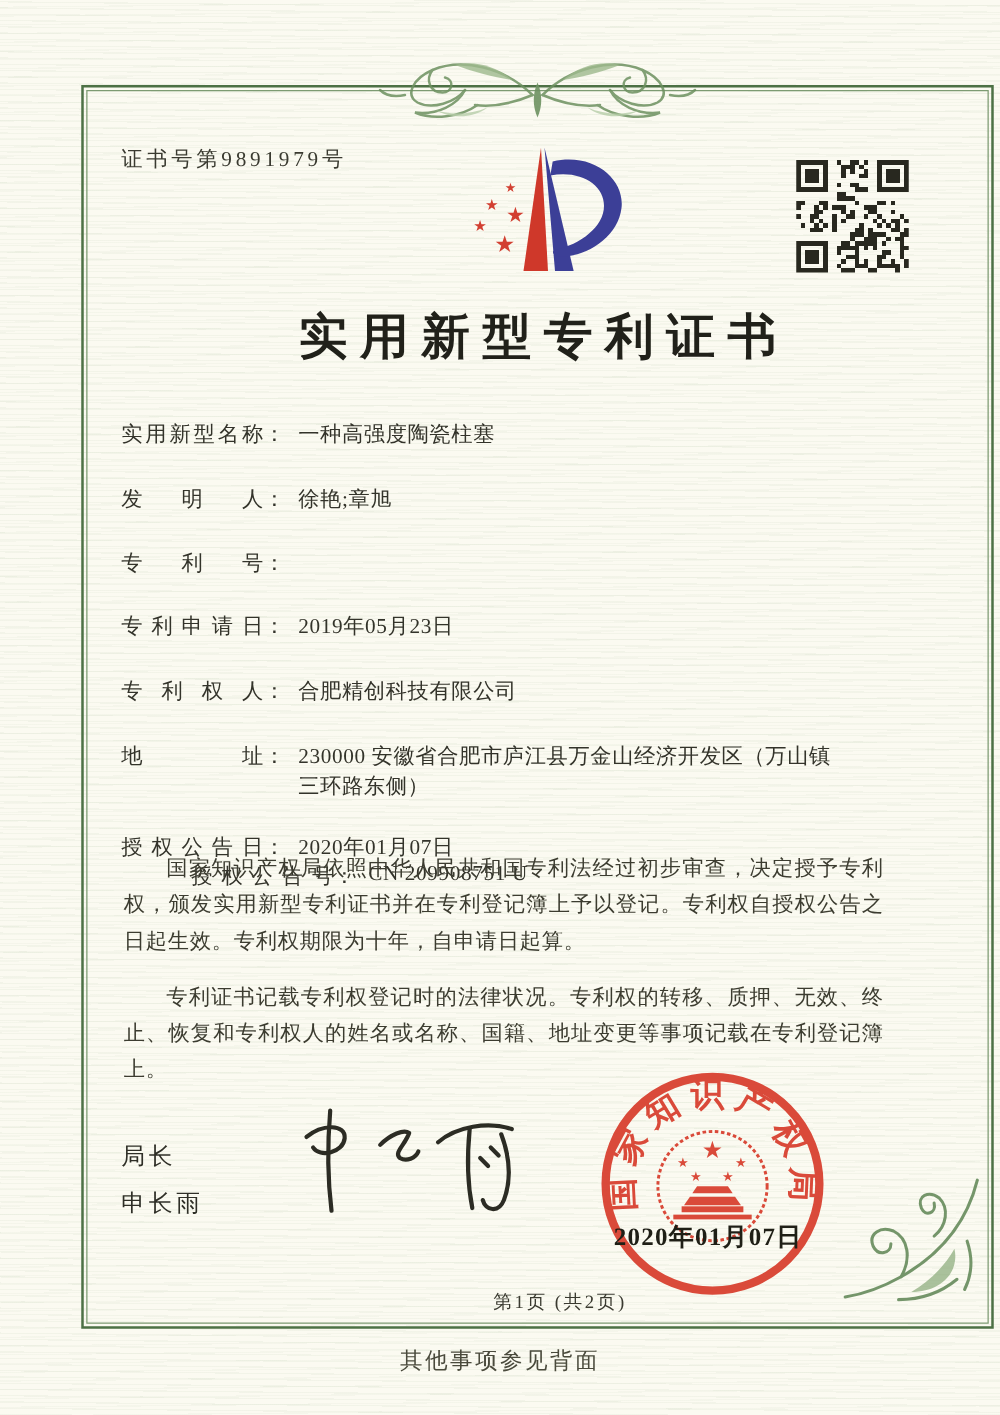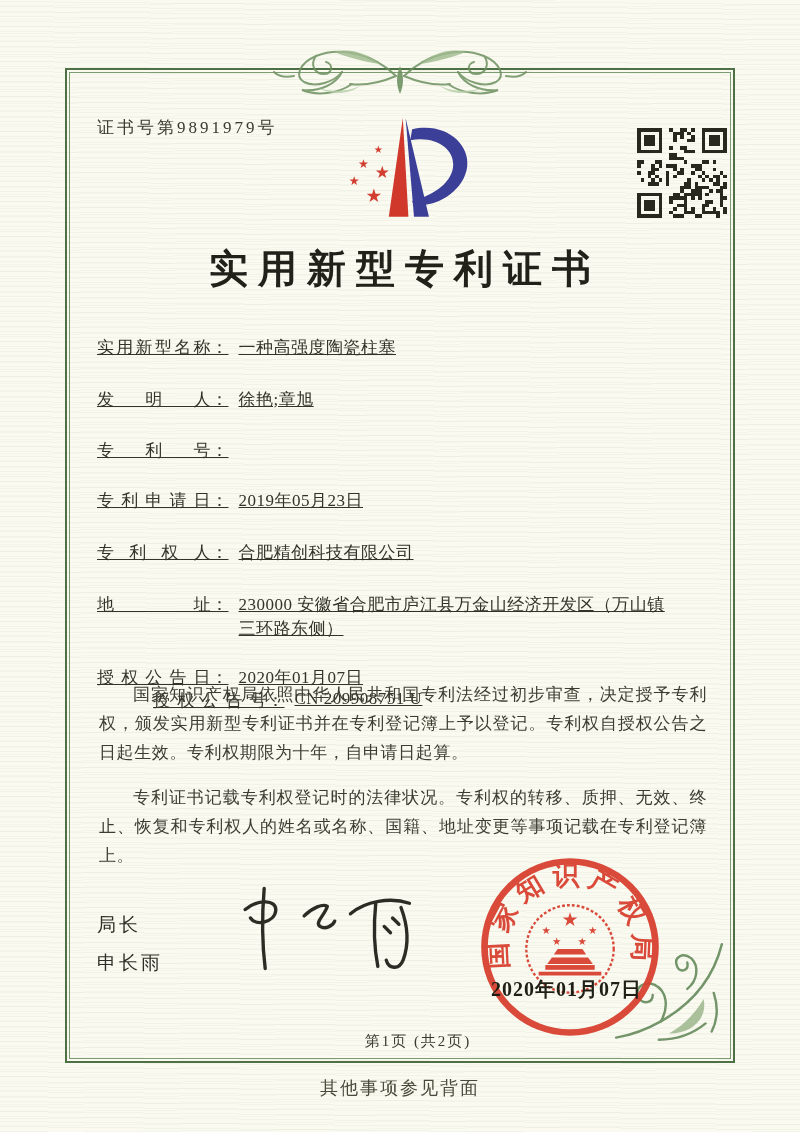--- a/index.html
+++ b/index.html
@@ -10,41 +10,41 @@
   }
   .page {
     position:relative; width:800px; height:1132px; overflow:hidden;
     background:
       repeating-linear-gradient(0.6deg, rgba(128,160,116,0.07) 0 1px, transparent 1px 5px),
       repeating-linear-gradient(-0.6deg, rgba(128,160,116,0.05) 0 1px, transparent 1px 7px),
       #fbfaf1;
   }
   
   .frame {
-    position:absolute; left:65px; top:68px; width:670px; height:995px;
+    position:absolute; left:65px; top:68px; width:730px; height:995px;
     border:2.5px solid #4d7145;
   }
   .frame::before {
     content:""; position:absolute; inset:2px; border:1px solid #7d9b72; pointer-events:none;
   }
   .cert-no {
     position:absolute; left:30px; top:46px;
     font-size:17px; letter-spacing:3px; color:#3a3a30;
   }
   .logo {
     position:absolute; left:50%; top:40px; transform:translateX(-50%);
     width:140px; height:112px;
   }
   .qr { position:absolute; left:570px; top:58px; width:90px; height:90px; }
   .title {
     position:absolute; left:0; top:172px; width:100%;
     text-align:center; font-size:39px; font-weight:700;
     letter-spacing:10px; text-indent:10px; color:#21211a;
   }
-  .fields { position:absolute; left:30px; top:266px; width:620px; color:#33332a;text-decoration:underline; }
+  .fields { position:absolute; left:30px; top:266px; width:620px; color:#33332a; }
   .frow { display:flex; align-items:flex-start; margin-bottom:27px; font-size:17px; letter-spacing:0.5px; }
   .flabel {
     display:inline-block; width:114px; flex:0 0 114px;
     text-align:justify; text-align-last:justify;
   }
   .fcolon { flex:0 0 auto; margin-right:10px; }
   .fvalue { flex:1 1 auto; line-height:1.45; }
   .grant-row { display:flex; font-size:17px; letter-spacing:0.5px; margin-top:-3px;flex-direction:column; }
   .grant-pair { display:flex; }
   .grant-pair.second { margin-left:56px; }

